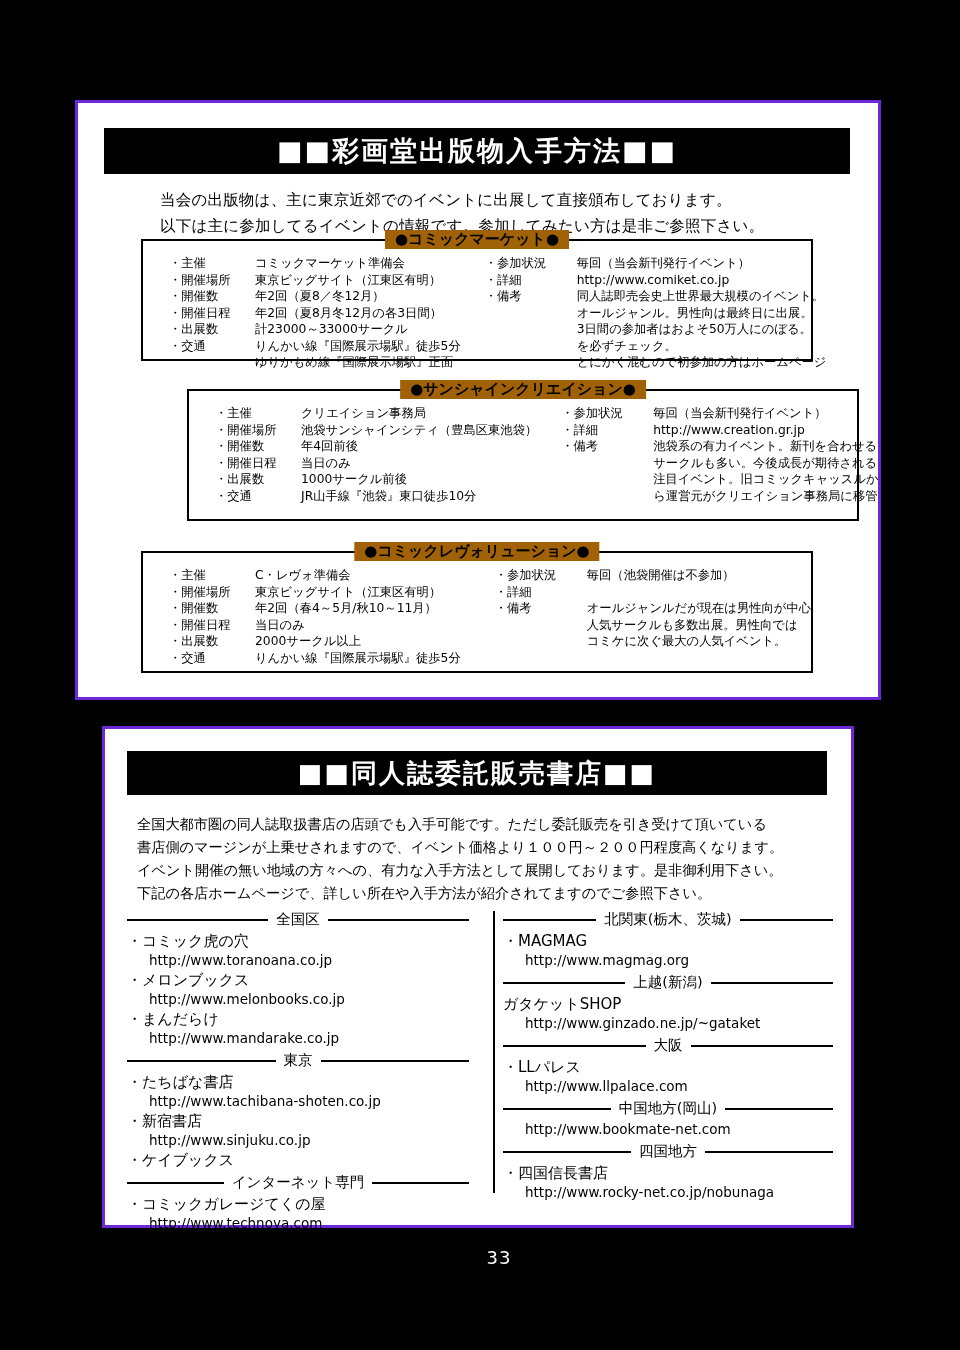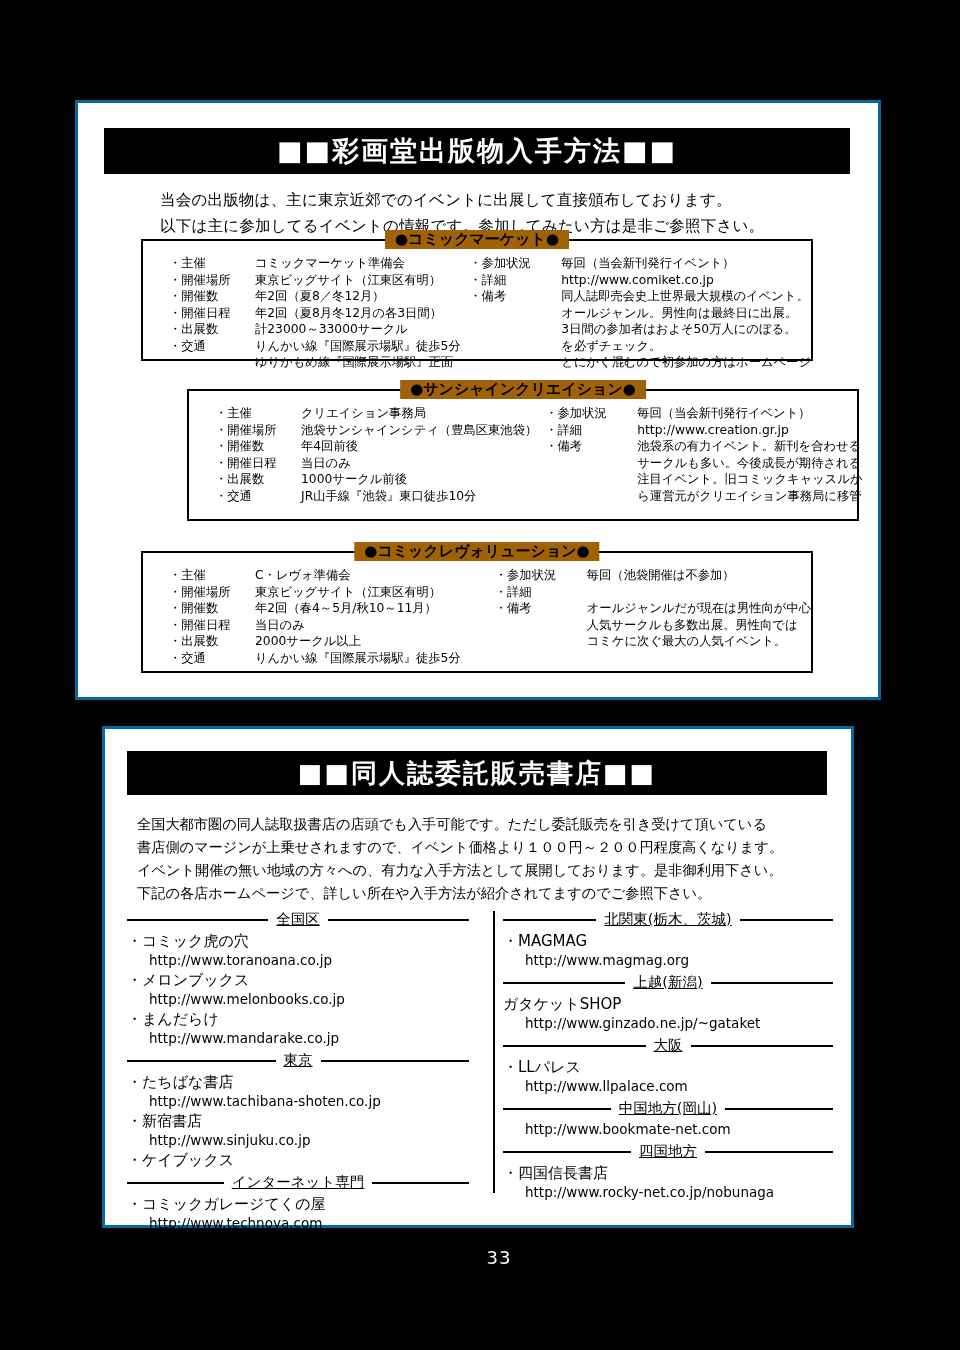--- a/index.html
+++ b/index.html
@@ -18,21 +18,21 @@
     width: 960px;
     height: 1350px;
     background: #000000;
     overflow: hidden;
   }
 
   
   .panel {
     position: absolute;
     background: #ffffff;
-    border: 3px solid #0369a1;
+    border: 3px solid #6d28d9;
   }
   #panel-events {
     left: 75px;
     top: 100px;
     width: 806px;
     height: 600px;
     box-sizing: border-box;
   }
   #panel-shops {
     left: 102px;
@@ -95,20 +95,21 @@
     background: #a16207;
     padding: 0 10px;
     font-size: 15px;
     font-weight: bold;
     white-space: nowrap;
   }
   .ev-cols {
     position: absolute;
     left: 0; top: 0; right: 0; bottom: 0;
     display: flex;
+    gap: 16px;
   }
   .ev-col {
     padding-top: 14px;
   }
   .ev-col.left { width: 360px; padding-left: 26px; }
   .ev-col.right { flex: 1; padding-left: 8px; }
   .ev-row {
     display: flex;
     font-size: 12.3px;
     line-height: 16.5px;
@@ -178,21 +179,20 @@
     margin: 3px 0 2px 0;
   }
   .region-head .rule {
     flex: 1;
     height: 2px;
     background: #000000;
   }
   .region-head .rtext {
     padding: 0 8px;
     white-space: nowrap;
-    text-decoration: underline;
   }
 
   .shop-item {
     font-size: 15px;
     line-height: 20px;
     white-space: nowrap;
   }
   .shop-url {
     font-size: 13.5px;
     line-height: 19px;

